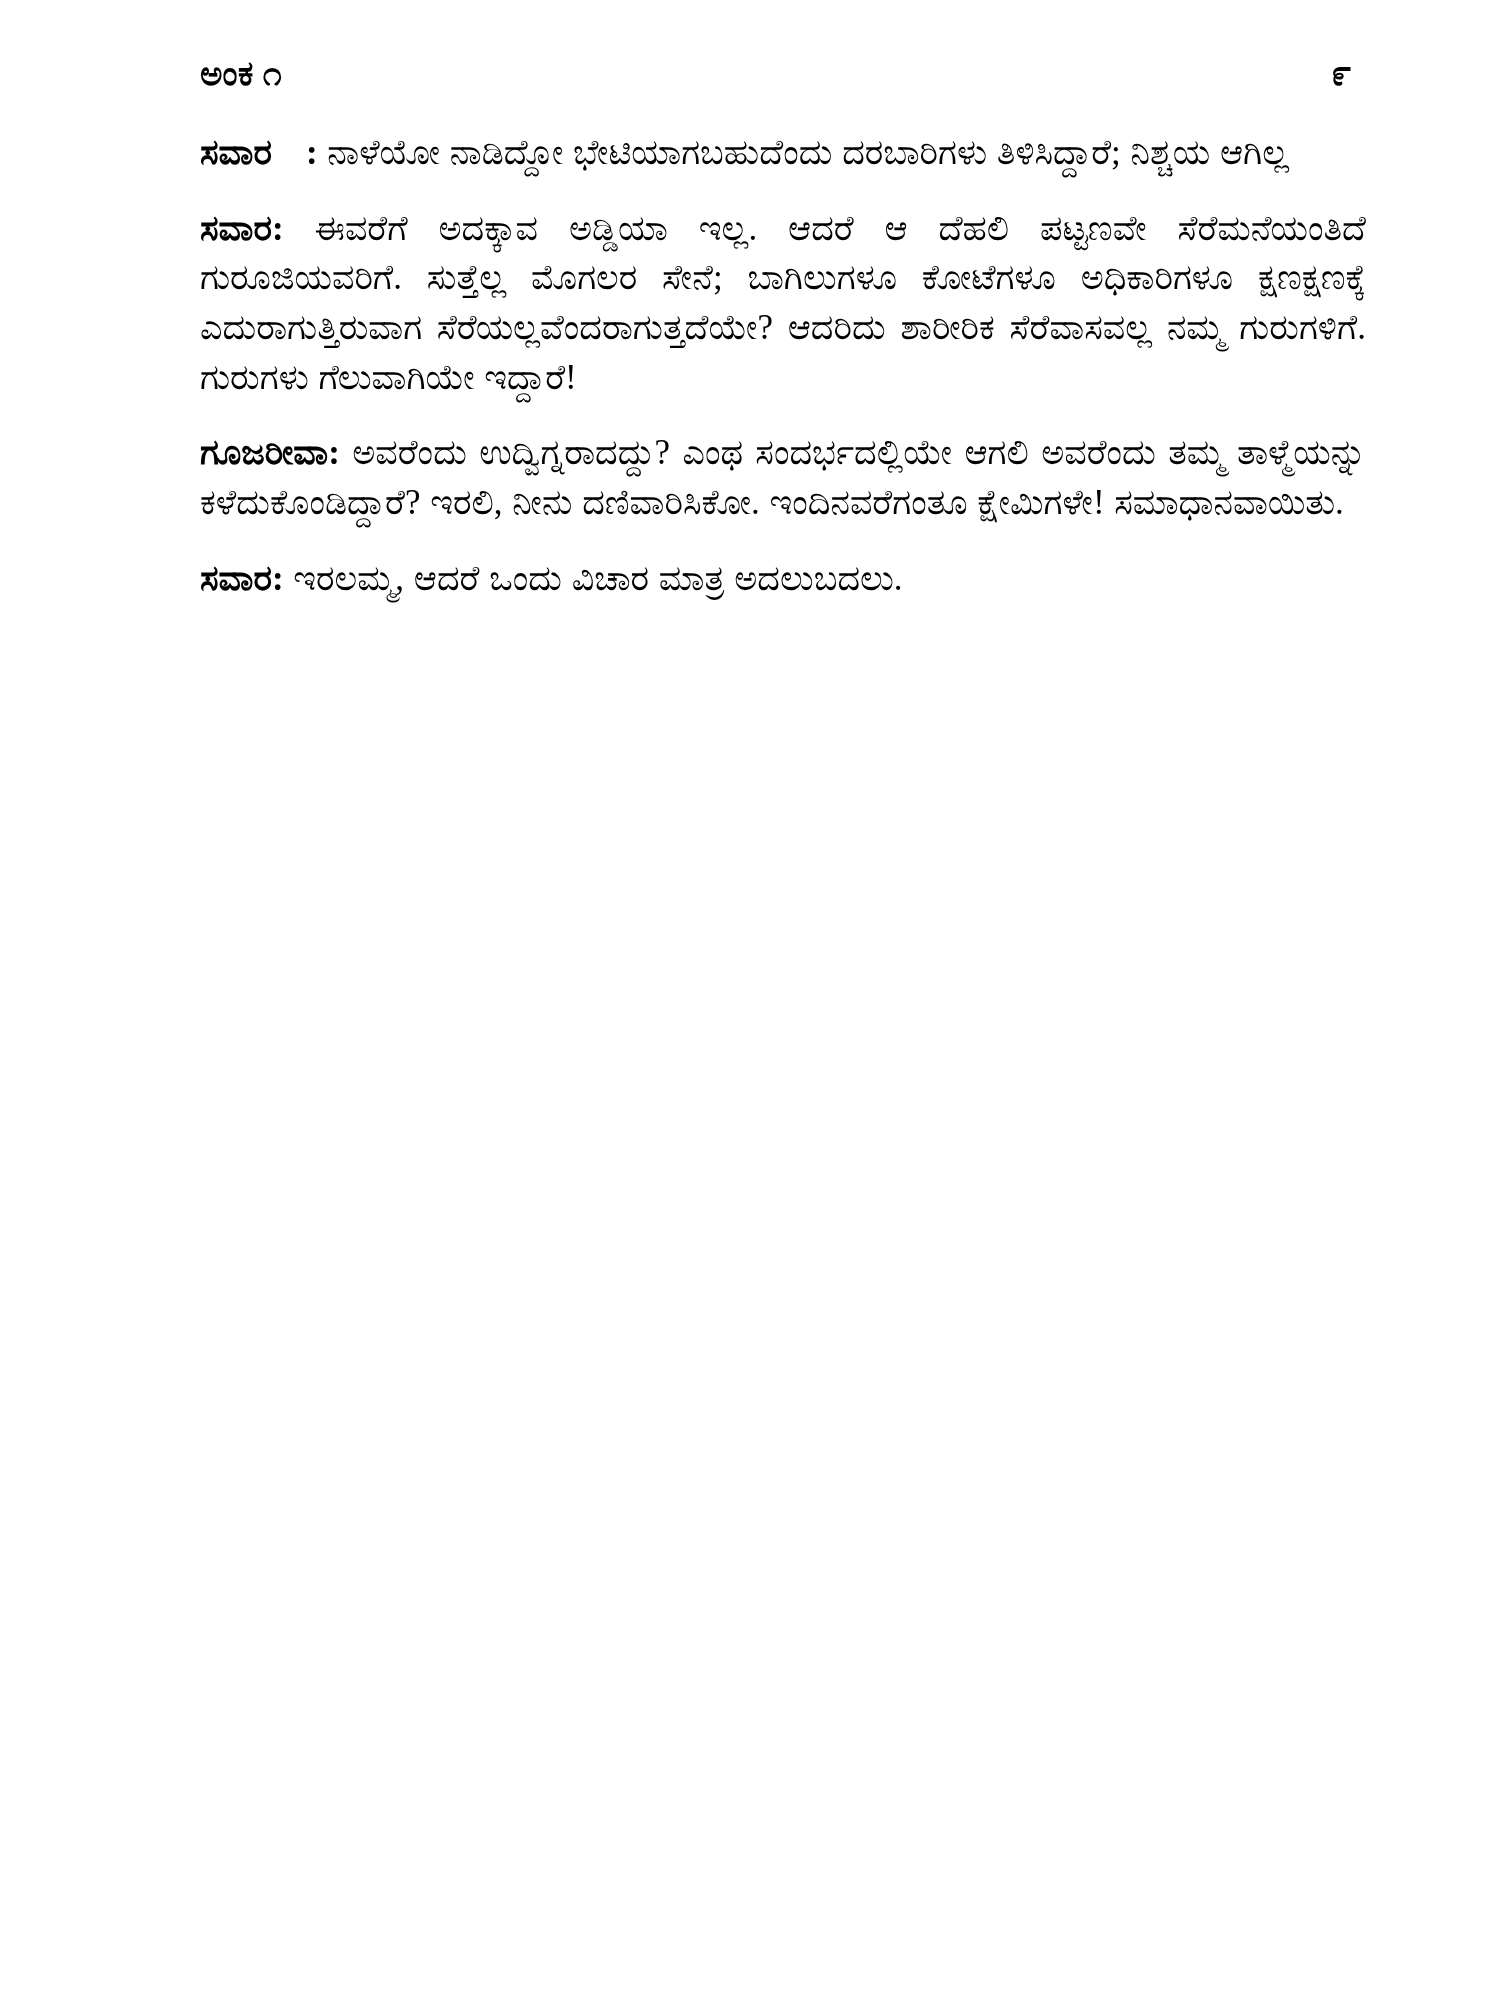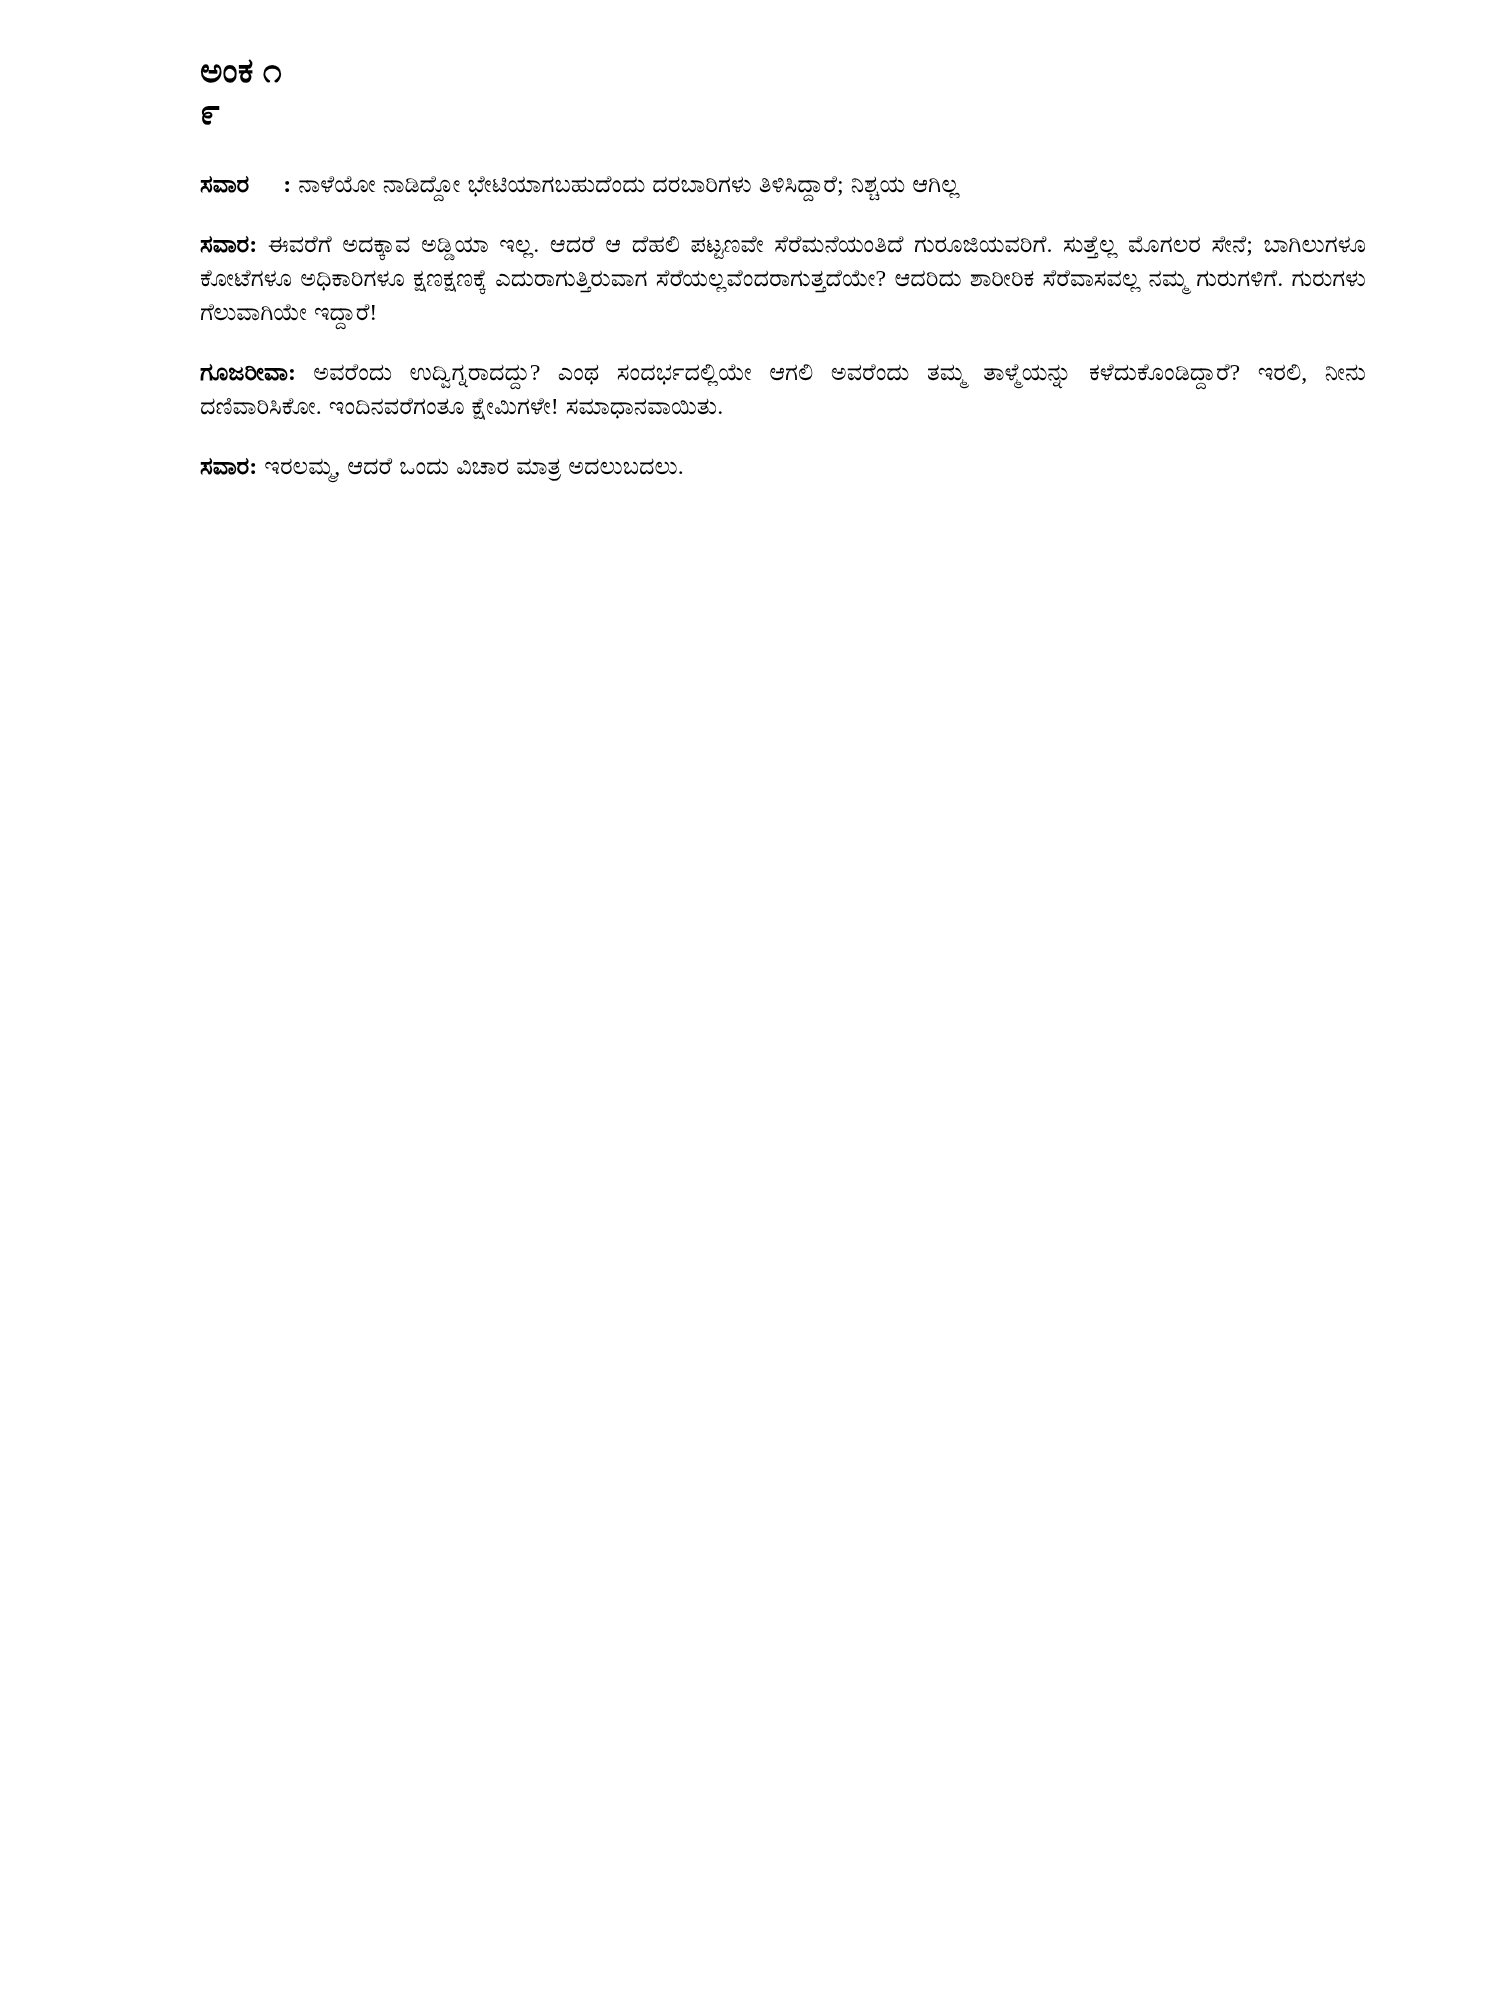--- a/index.html
+++ b/index.html
@@ -23,36 +23,35 @@
     padding: 52px 120px 0 200px;
   }
   .header-row {
     display: flex;
     align-items: baseline;
     justify-content: space-between;
     font-size: 34px;
     font-weight: 700;
     margin-bottom: 34px;
     letter-spacing: 0.5px;
-    flex-direction: column;
   }
   .header-left {
     white-space: nowrap;
   }
   .header-right {
     white-space: nowrap;
     font-size: 36px;
     padding-right: 28px;
   }
   .body-block {
     padding-right: 14px;
   }
   p.para {
     margin: 0 0 26px 0;
-    font-size: 24px;
+    font-size: 35px;
     line-height: 1.42;
     text-align: justify;
     text-justify: inter-word;
     word-spacing: 1px;
   }
   p.para:last-child {
     margin-bottom: 0;
   }
   .speaker {
     font-weight: 700;

